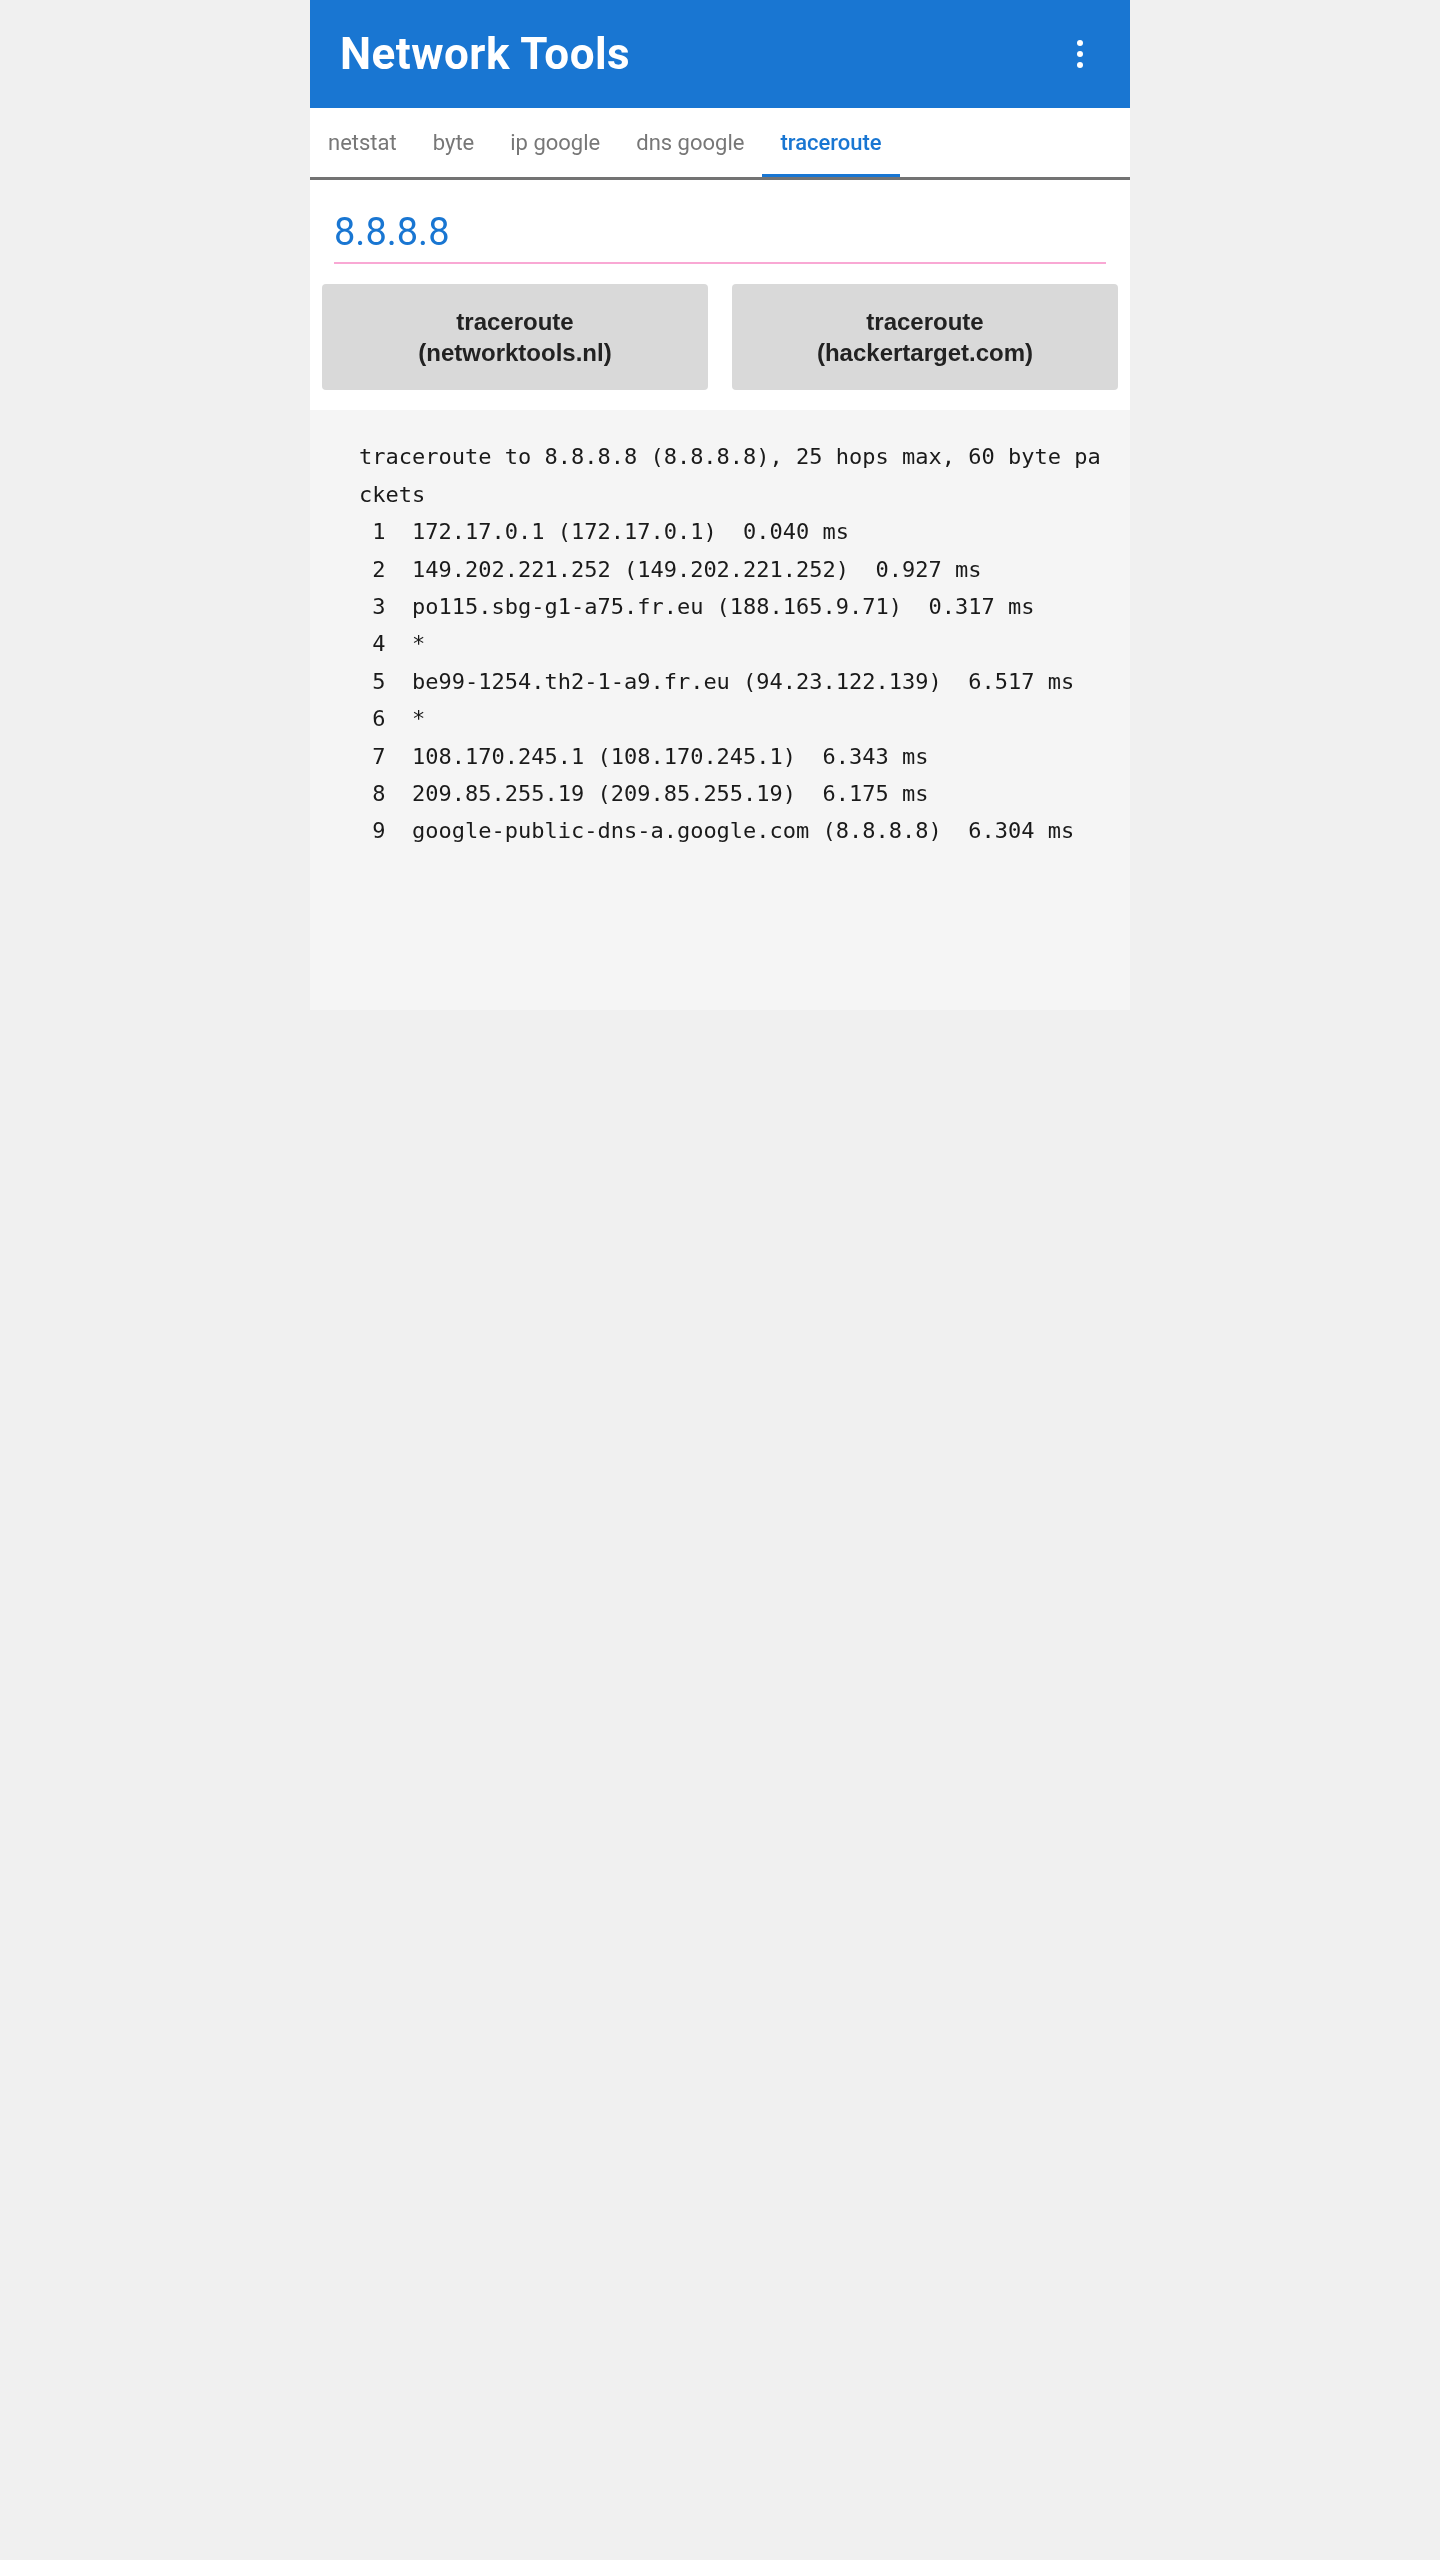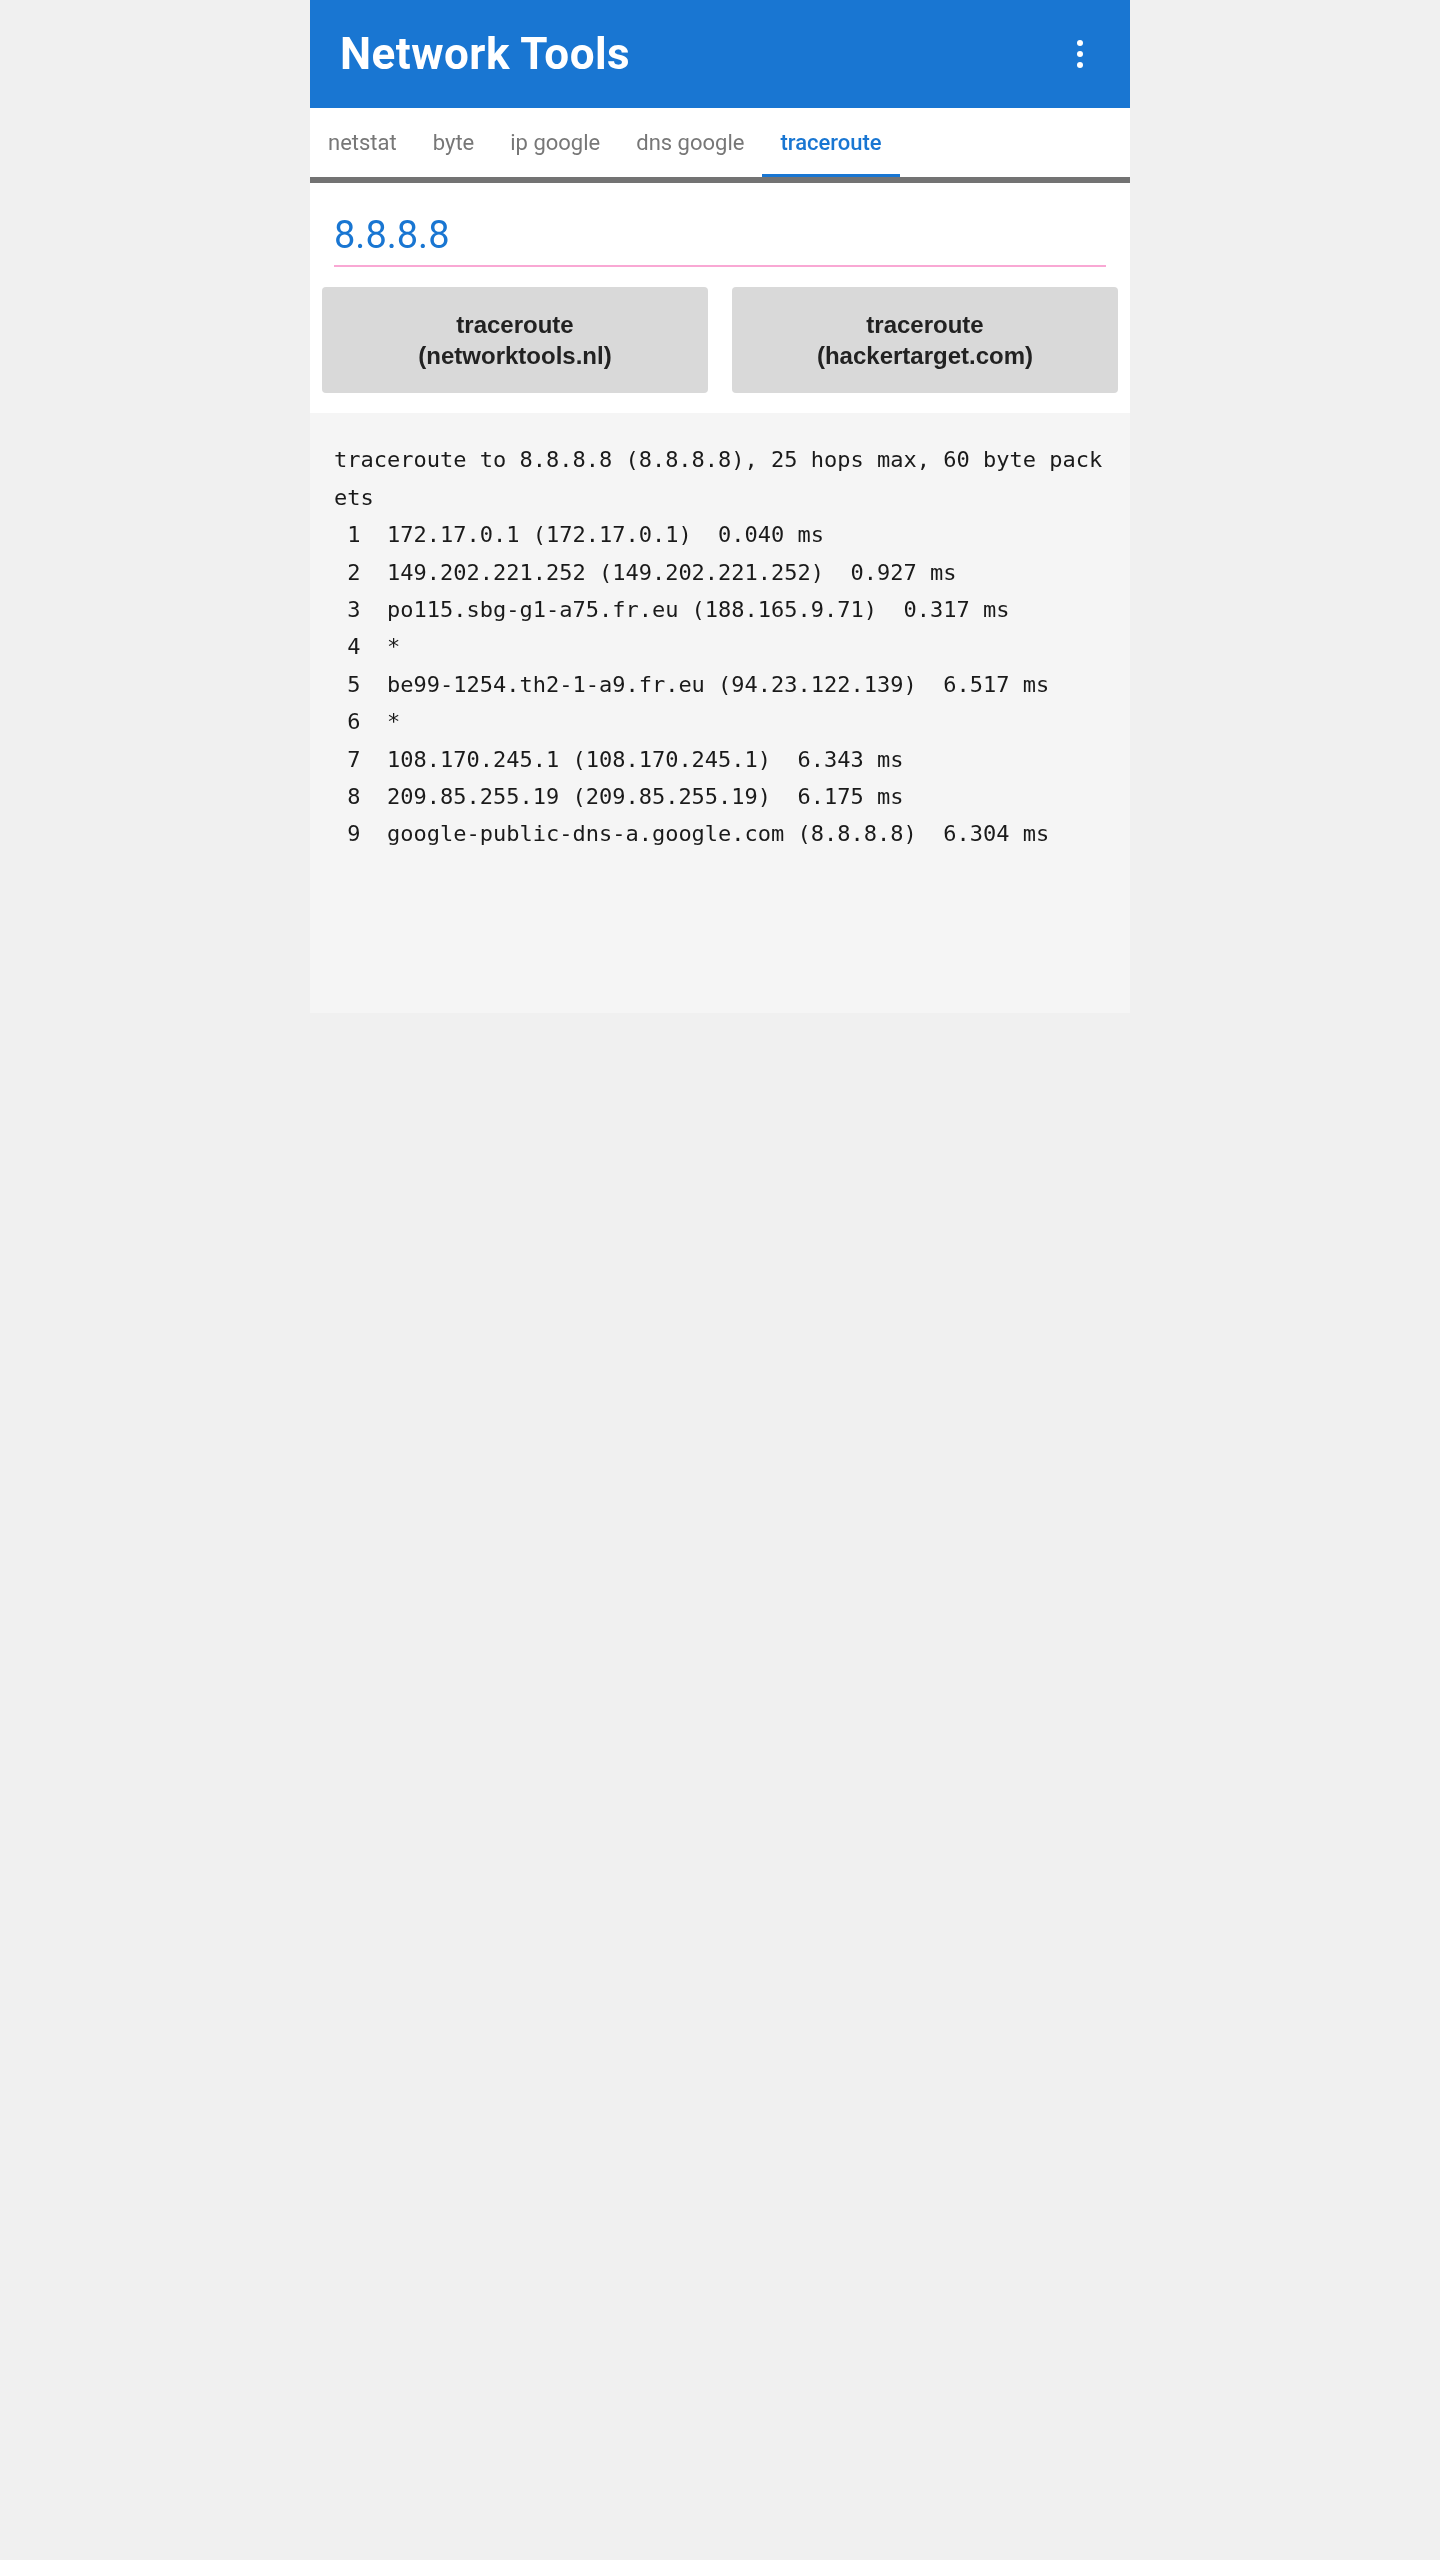--- a/index.html
+++ b/index.html
@@ -50,21 +50,21 @@
       width: 6px;
       height: 6px;
       background: white;
       border-radius: 50%;
     }
 
     
     .tabs {
       background: white;
       display: flex;
-      border-bottom: 6px solid #737373;
+      border-bottom: 3px solid #737373;
       overflow-x: auto;
     }
 
     .tab {
       padding: 22px 18px;
       font-size: 22px;
       color: #777;
       cursor: pointer;
       white-space: nowrap;
       position: relative;
@@ -134,20 +134,21 @@
       min-height: 600px;
     }
 
     .results-text {
       font-family: monospace;
       font-size: 22px;
       color: #1a1a1a;
       line-height: 1.7;
       white-space: pre-wrap;
       word-break: break-all;
+      margin-left: 25px;
     }
   </style>
 </head>
 <body>
 
 <header class="header">
   <span class="header-title">Network Tools</span>
   <div class="header-menu-icon">
     <div class="dot"></div>
     <div class="dot"></div>

